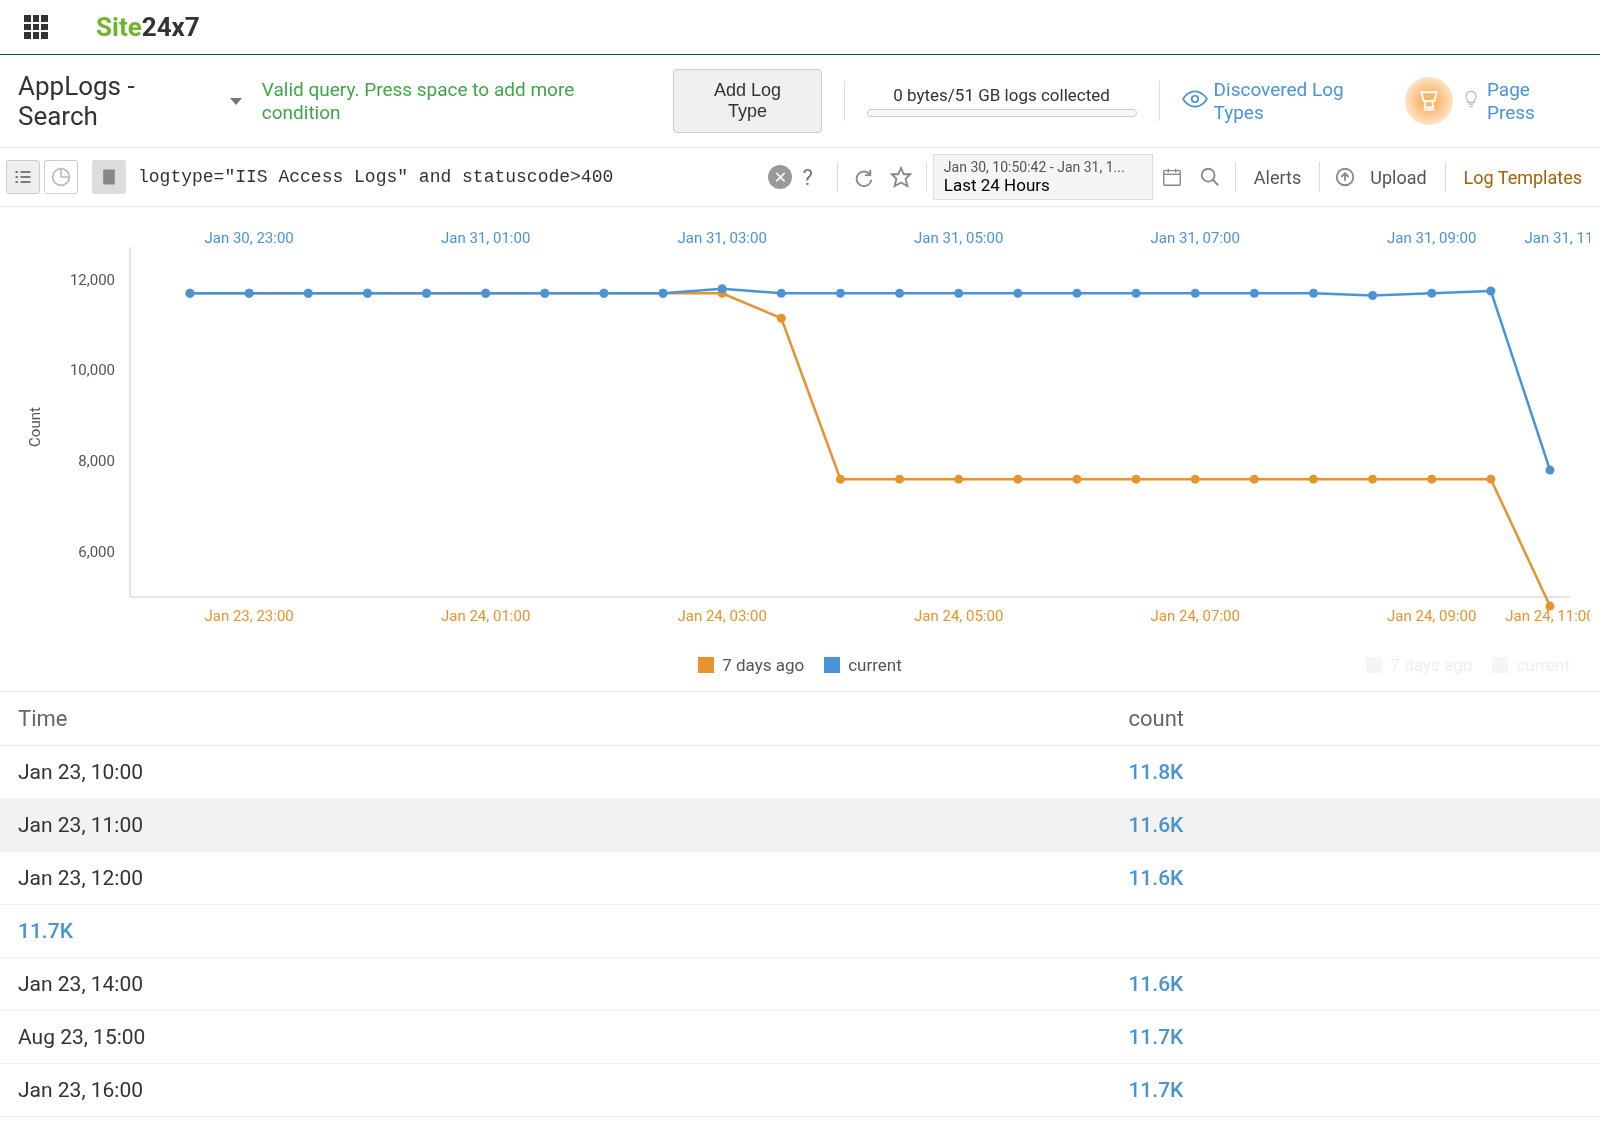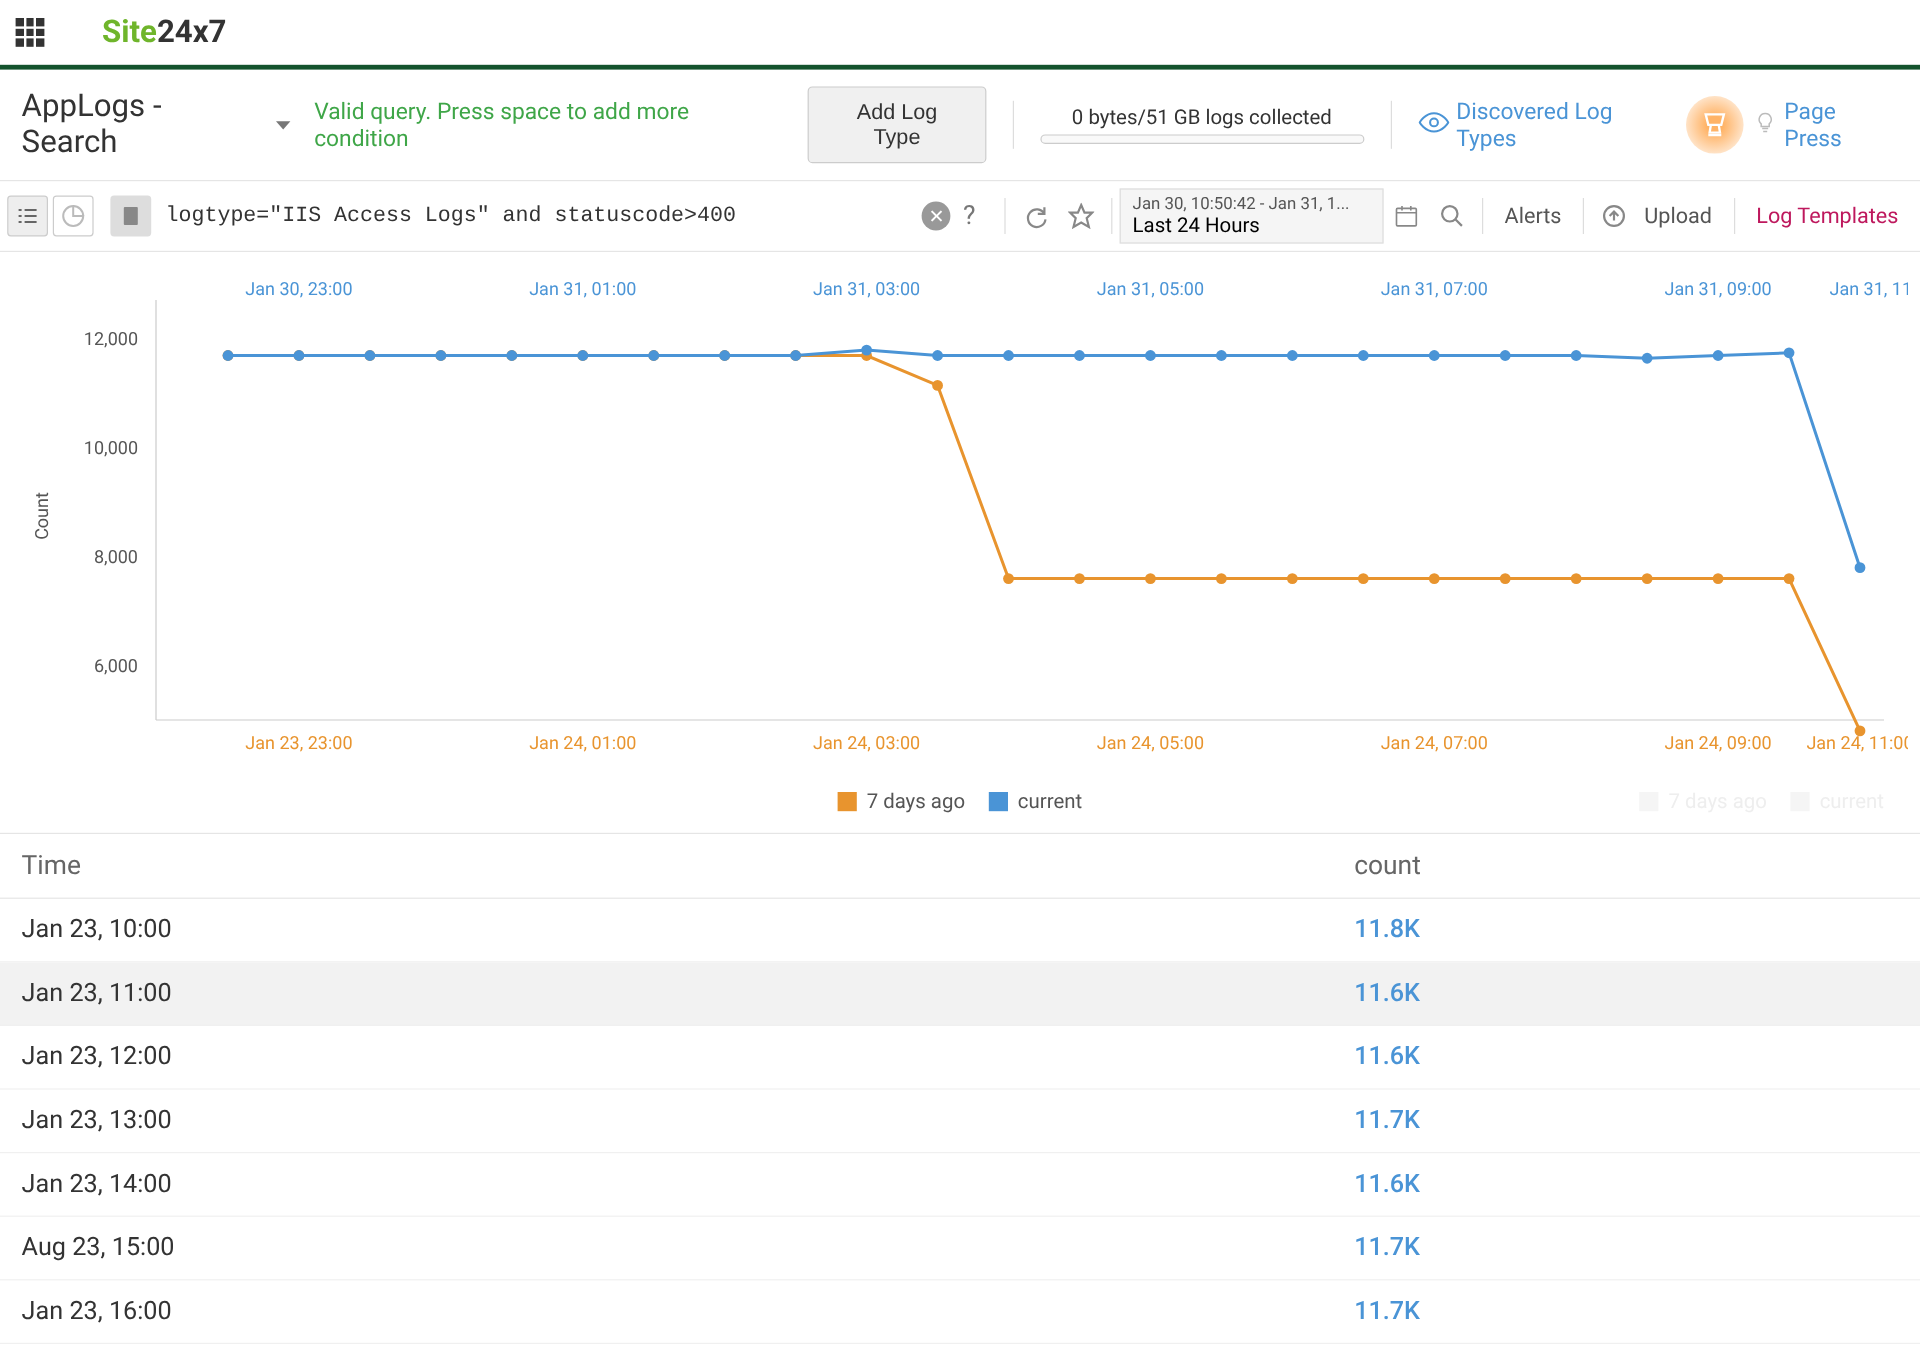--- a/index.html
+++ b/index.html
@@ -1,17 +1,17 @@
 <!DOCTYPE html>
 <html><head>
 <meta charset="utf-8">
 <style>
 * { box-sizing: border-box; margin: 0; padding: 0; }
 body { font-family: -apple-system, BlinkMacSystemFont, "Segoe UI", Roboto, "Helvetica Neue", Arial, sans-serif; background: #fff; color: #333; width: 1600px; }
-.topbar { display: flex; align-items: center; padding: 12px 24px 12px 13px; border-bottom: 4px solid #14532d; }
+.topbar { display: flex; align-items: center; padding: 12px 24px 12px 24px; border-bottom: 1px solid #14532d; }
 .apps-icon { width: 24px; height: 24px; margin-right: 48px; display: grid; grid-template-columns: repeat(3,1fr); grid-template-rows: repeat(3,1fr); gap: 2px; }
 .apps-icon span { background: #333; width: 100%; height: 100%; }
 .logo { font-size: 26px; font-weight: 700; }
 .logo .site { color: #6fb52b; }
 .logo .num { color: #333; }
 .header-row { display: flex; align-items: center; padding: 14px 18px 14px 18px; border-bottom: 1px solid #e5e5e5; }
 .page-title { font-size: 26px; font-weight: 400; color: #333; margin-right: 6px; }
 .dropdown-caret { width: 0; height: 0; border-left: 6px solid transparent; border-right: 6px solid transparent; border-top: 7px solid #777; margin-left: 4px; margin-right: 20px; }
 .valid-query { color: #3fa648; font-size: 19px; font-weight: 400; margin-right: 18px; }
 .add-log-btn { background: #f0f0f0; border: 1px solid #ccc; border-radius: 4px; padding: 10px 18px; font-size: 18px; color: #333; cursor: pointer; }
@@ -32,21 +32,21 @@
 .query-input { flex: 1; font-family: "Courier New", monospace; font-size: 18px; color: #333; border: none; outline: none; padding: 6px 0; }
 .clear-icon { width: 24px; height: 24px; border-radius: 50%; background: #999; display: flex; align-items: center; justify-content: center; color: #fff; font-size: 16px; cursor: pointer; margin-right: 10px; }
 .q-mark { font-size: 22px; color: #777; margin-right: 10px; cursor: pointer; }
 .icon-btn { width: 30px; height: 30px; display: flex; align-items: center; justify-content: center; color: #888; cursor: pointer; margin: 0 4px; }
 .icon-btn svg { width: 22px; height: 22px; }
 .date-range-box { background: #f5f5f5; border: 1px solid #ddd; padding: 4px 10px; display: flex; flex-direction: column; min-width: 220px; }
 .date-range-top { font-size: 14px; color: #555; }
 .date-range-bottom { font-size: 17px; color: #000000; }
 .cal-icon { margin: 0 4px; }
 .toolbar-link { font-size: 18px; color: #555; padding: 6px 12px; cursor: pointer; }
-.toolbar-link.muted { color: #be185d; }
+.toolbar-link.muted { color: #a16207; }
 .upload-wrap { display: flex; align-items: center; gap: 6px; }
 .chart-area { padding: 10px 10px 0 10px; position: relative; }
 .chart-svg { width: 100%; height: 430px; display: block; }
 .legend { display: flex; justify-content: center; align-items: center; gap: 20px; padding: 8px 0 16px 0; font-size: 17px; color: #555; position: relative; }
 .legend-item { display: flex; align-items: center; gap: 8px; }
 .legend-swatch { width: 16px; height: 16px; }
 .legend-ghost { position: absolute; right: 20px; color: #eee; display: flex; gap: 20px; }
 .table-area { border-top: 1px solid #e5e5e5; }
 .table-header { display: flex; padding: 14px 18px; border-bottom: 1px solid #e5e5e5; color: #666; font-size: 22px; }
 .col-time { flex: 0 0 71%; }
@@ -300,21 +300,20 @@
       </div>
       <div class="table-row alt">
         <div class="col-time">Jan 23, 11:00</div>
         <div class="col-count"><span class="count-link">11.6K</span></div>
       </div>
       <div class="table-row">
         <div class="col-time">Jan 23, 12:00</div>
         <div class="col-count"><span class="count-link">11.6K</span></div>
       </div>
       <div class="table-row">
-        <div class="col-time">Jan 23, 13:00</div>
         <div class="col-count"><span class="count-link">11.7K</span></div>
       </div>
       <div class="table-row">
         <div class="col-time">Jan 23, 14:00</div>
         <div class="col-count"><span class="count-link">11.6K</span></div>
       </div>
       <div class="table-row">
         <div class="col-time">Aug 23, 15:00</div>
         <div class="col-count"><span class="count-link">11.7K</span></div>
       </div>

